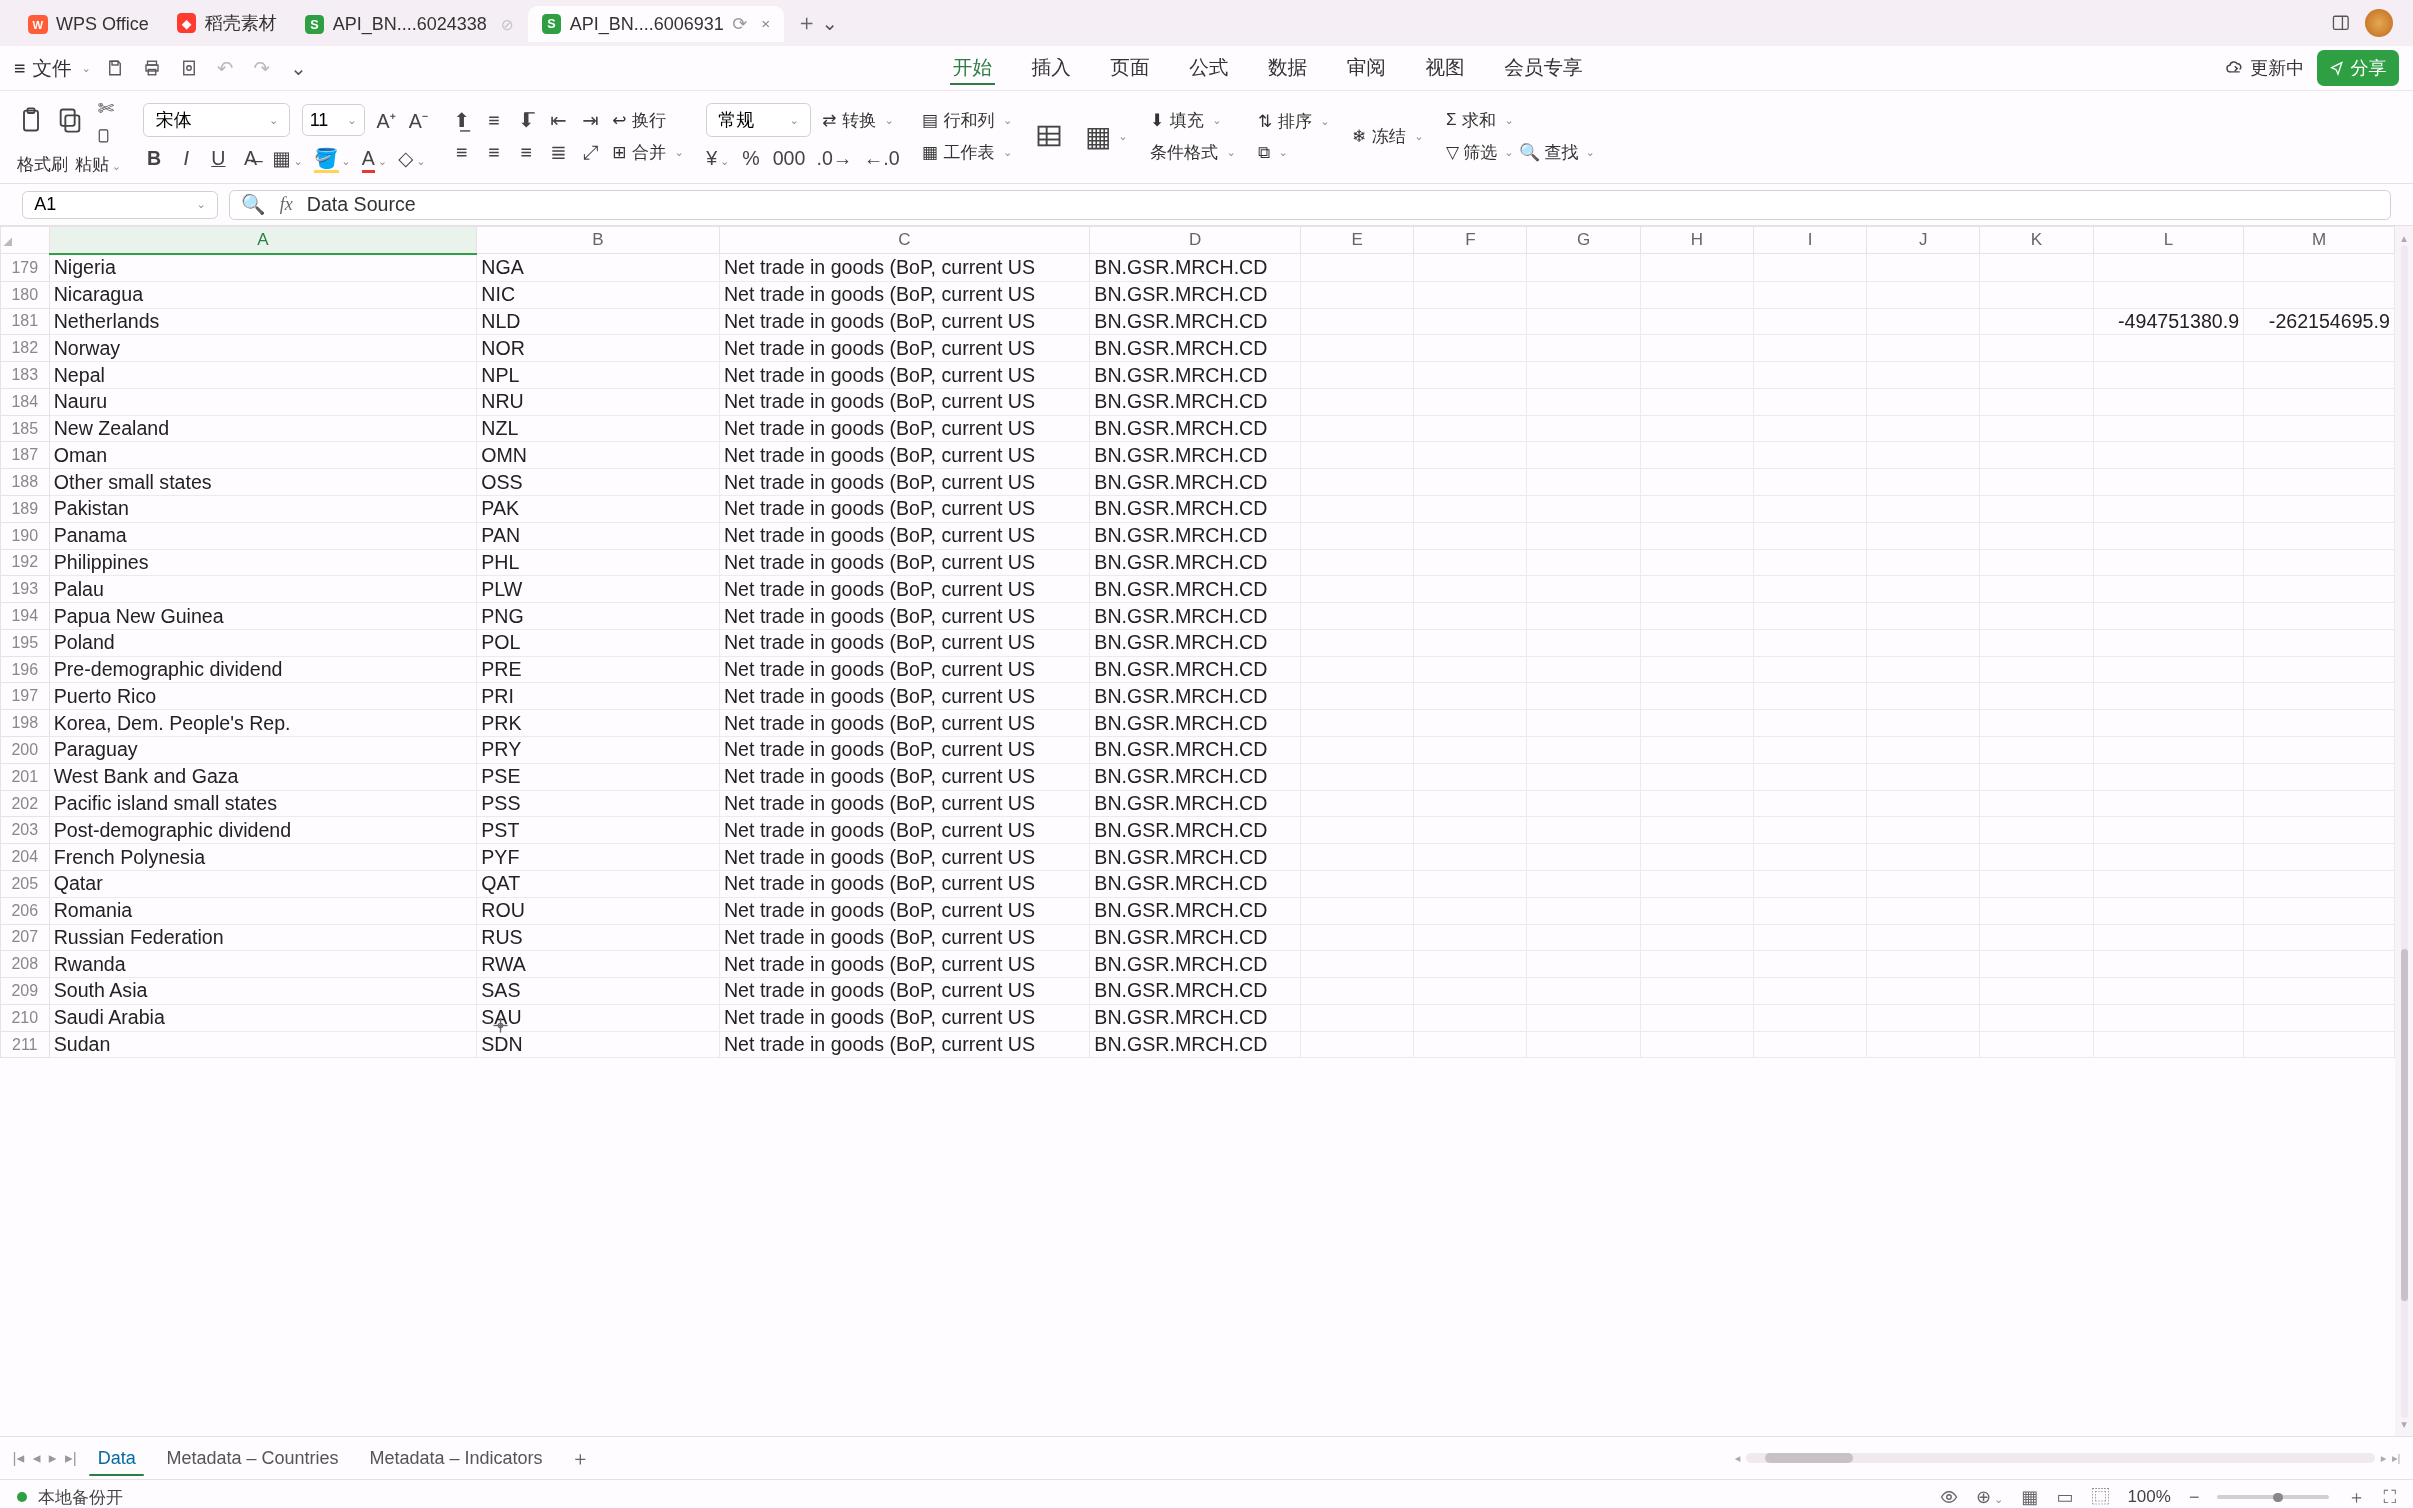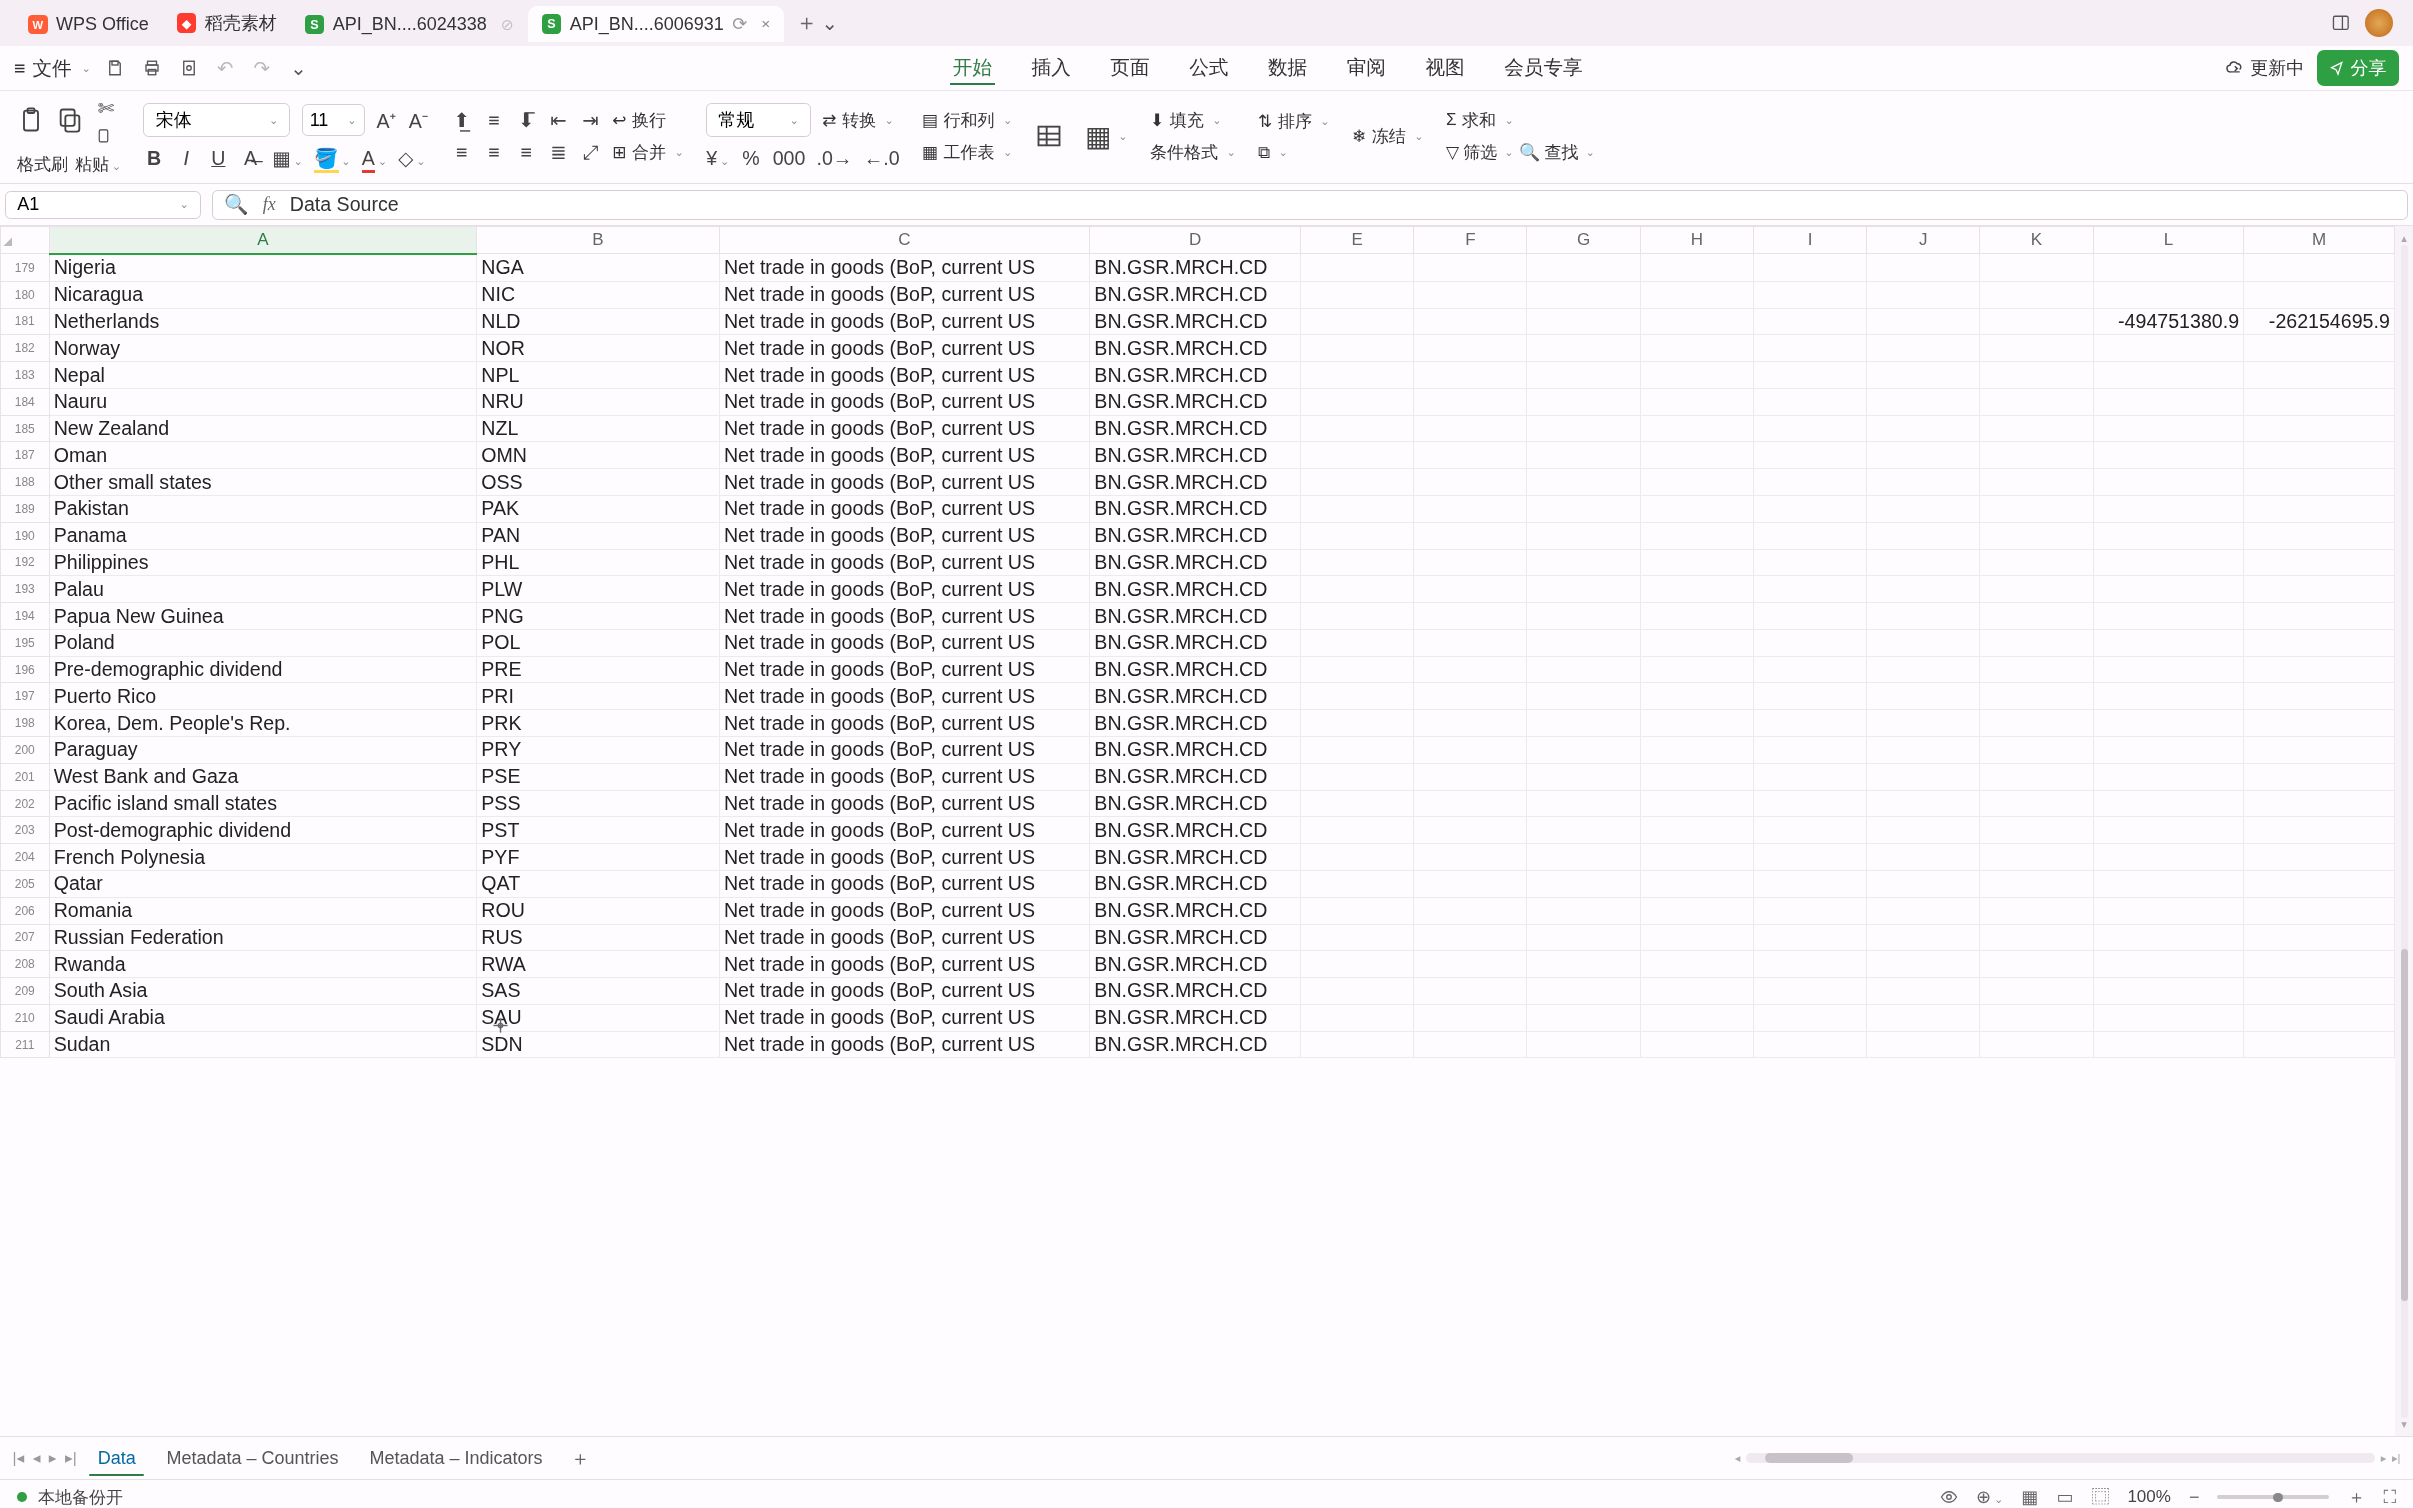--- a/index.html
+++ b/index.html
@@ -199,21 +199,21 @@
 
 .drop-caret { font-size:11.2px; color:#888; margin-left:2.8px; }
 
 
 .fx-row {
   background:#fefcfe;
   border-bottom:0.7px solid #e6dfe6;
   display:flex;
   align-items:center;
   height:42px;
-  padding: 0 5px;
+  padding: 0 22px;
   gap:11.2px;
 }
 
 .name-box {
   border:0.7px solid #d4cdd4;
   border-radius:5.6px;
   padding:2.8px 11.2px;
   min-width:196px;
   display:flex;
   align-items:center;
@@ -257,21 +257,21 @@
   font-family: "Times New Roman", serif;
   color:#222;
   width:100%;
 }
 
 table.sheet th.rowhdr {
   background:#fefcfe;
   border:0.7px solid #e8e2e8;
   color:#888;
   font-weight:400;
-  font-size:12px;
+  font-size:16px;
   font-family: -apple-system, sans-serif;
   width:42px;
   text-align:center;
   padding: 2.1px 0;
 }
 
 table.sheet th.colhdr {
   background:#fefcfe;
   border:0.7px solid #e8e2e8;
   color:#666;

